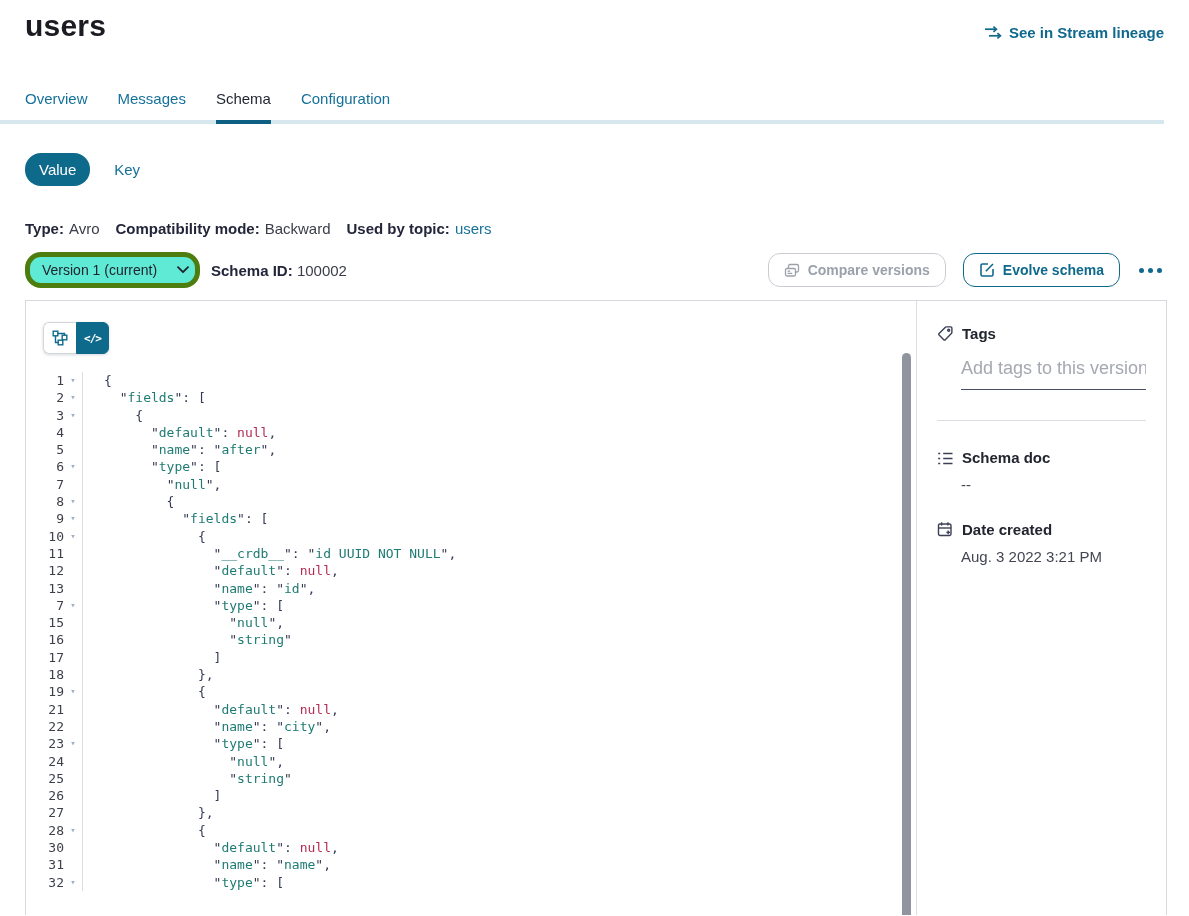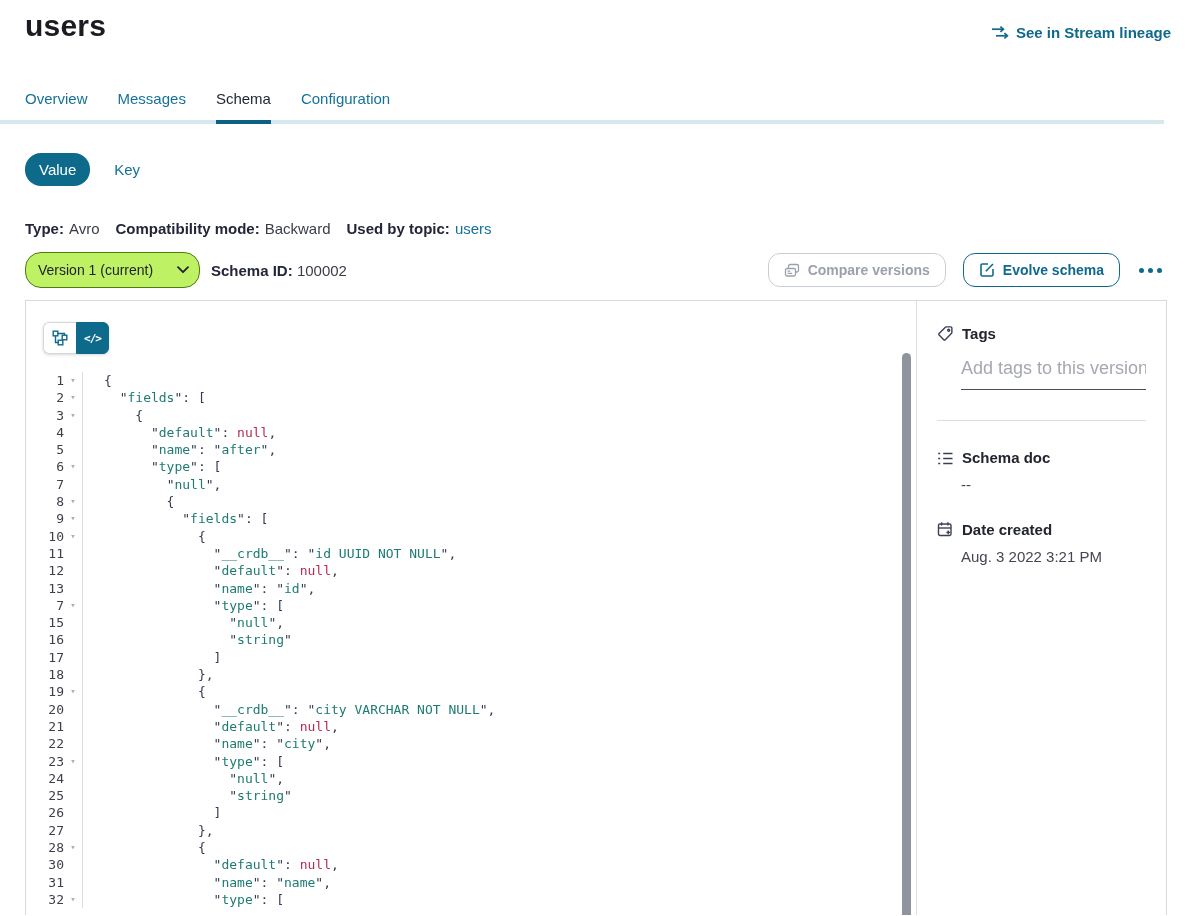--- a/index.html
+++ b/index.html
@@ -11,21 +11,21 @@
   }
   .page { width:1189px; height:916px; position:relative; overflow:hidden; }
 
   
   .hdr { position:relative; }
   .hdr h1 {
     margin:8px 0 0 25px; font-size:30px; line-height:36px; font-weight:700;
     color:#1b1c22; letter-spacing:.2px;
   }
   .lineage-link {
-    position:absolute; top:16px; right:18px;
+    position:absolute; top:16px; right:25px;
     display:flex; align-items:center; gap:7px;
     color:#0f698c; font-size:15px; font-weight:700; cursor:pointer;
   }
 
   
   .tabs {
     margin:46px 0 0 0; padding:0 0 0 25px;
     display:flex; gap:30px;
     border-bottom:4px solid #d6e8ee;
     width:1164px;
@@ -55,21 +55,21 @@
 
   
   .controls-row {
     margin:15px 25px 0 25px; width:1139px;
     display:flex; align-items:center;
   }
   .select-wrap { position:relative; width:175px; height:36px; }
   .select-wrap select {
     -webkit-appearance:none; appearance:none;
     width:100%; height:100%; padding:0 30px 0 12px;
-    border:1px solid #4d7c0f; border-radius:16px; background:#bef264;
+    border:5px solid #4d7c0f; border-radius:16px; background:#5eead4;
     font-size:14px; font-family:inherit; color:#20232f; cursor:pointer;
   }
   .select-wrap .chev { position:absolute; right:11px; top:14px; pointer-events:none; }
   .sid { margin-left:11px; font-size:15px; }
   .sid b { color:#23263a; }
   .right-ctrls { margin-left:auto; display:flex; align-items:center; gap:17px; }
   .btn {
     height:34px; display:flex; align-items:center; gap:8px; padding:0 15px;
     background:#fff; border-radius:12px; font-size:14px; font-weight:700;
     font-family:inherit; cursor:pointer;
@@ -329,25 +329,20 @@
             <span class="gutter-num">18</span>
             <span class="fold-cell"></span>
             <span class="code-text">            },</span>
           </div>
           <div class="code-row">
             <span class="gutter-num">19</span>
             <span class="fold-cell">▾</span>
             <span class="code-text">            {</span>
           </div>
           <div class="code-row">
-            <span class="gutter-num">20</span>
-            <span class="fold-cell"></span>
-            <span class="code-text">              <span class="q">"</span><span class="s">__crdb__</span><span class="q">"</span>: <span class="q">"</span><span class="s">city VARCHAR NOT NULL</span><span class="q">"</span>,</span>
-          </div>
-          <div class="code-row">
             <span class="gutter-num">21</span>
             <span class="fold-cell"></span>
             <span class="code-text">              <span class="q">"</span><span class="s">default</span><span class="q">"</span>: <span class="nul">null</span>,</span>
           </div>
           <div class="code-row">
             <span class="gutter-num">22</span>
             <span class="fold-cell"></span>
             <span class="code-text">              <span class="q">"</span><span class="s">name</span><span class="q">"</span>: <span class="q">"</span><span class="s">city</span><span class="q">"</span>,</span>
           </div>
           <div class="code-row">

